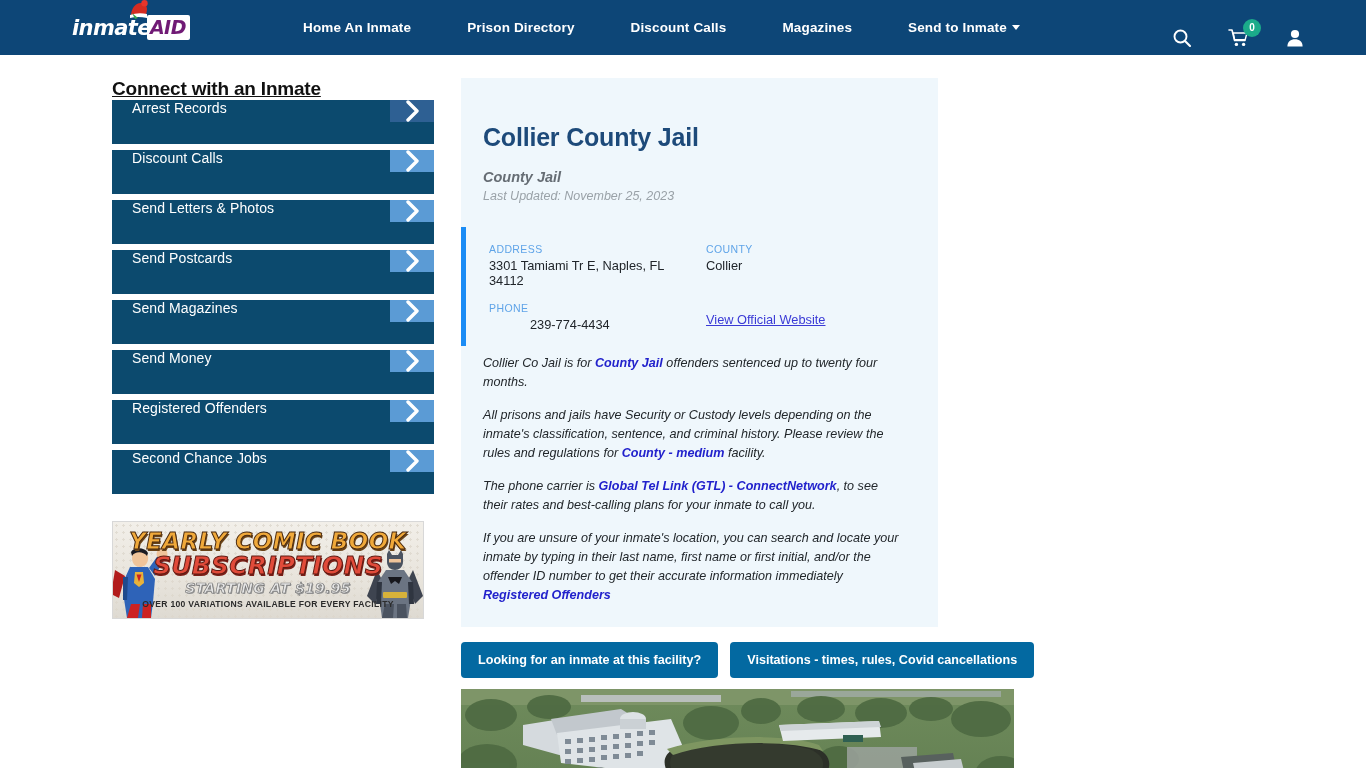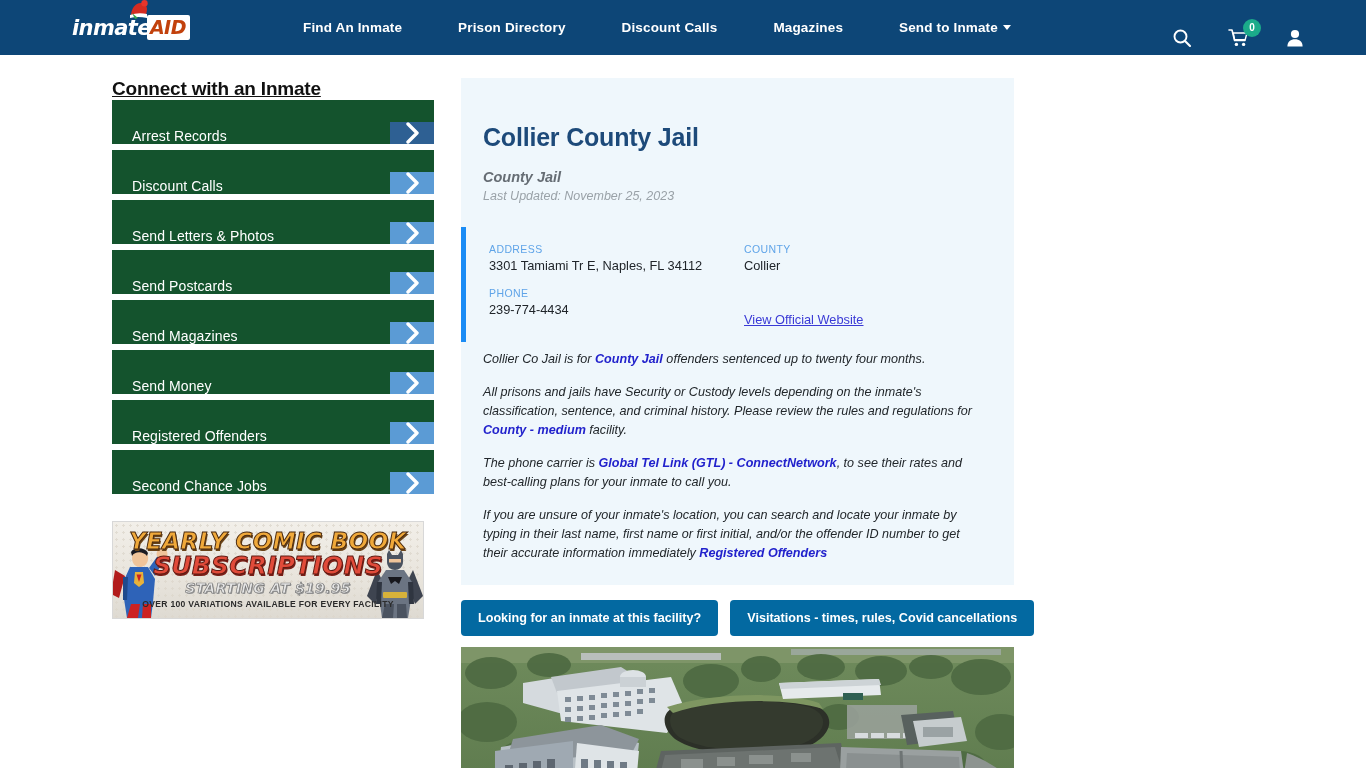--- a/index.html
+++ b/index.html
@@ -31,21 +31,21 @@
     font-weight: bold;
     font-size: 21px;
     color: #ffffff;
     letter-spacing: -0.6px;
     font-style: italic;
     position: relative;
     z-index: 2;
   }
   .logo-aid-box {
     background: #ffffff;
-    color: #c2410c;
+    color: #701a75;
     font-family: "DejaVu Sans", sans-serif;
     font-weight: bold;
     font-size: 19px;
     font-style: italic;
     letter-spacing: -0.5px;
     padding: 1px 4px 2px 3px;
     margin-left: -4px;
     border-radius: 2px;
     position: relative;
     z-index: 1;
@@ -132,24 +132,24 @@
     font-size: 19px;
     font-weight: bold;
     color: #111;
     text-decoration: underline;
     margin-bottom: 0;
     font-family: "Liberation Sans", sans-serif;
     letter-spacing: -0.2px;
   }
   .side-btn {
     display: flex;
-    align-items: flex-end;
+    align-items: flex-start;
     height: 44px;
     margin-bottom: 6px;
-    background: #14532d;
+    background: #0c4a6e;
     cursor: pointer;
     overflow: hidden;
     width: 322px;
   }
   .side-btn-label {
     flex: 1;
     display: flex; align-items: center;
     padding-left: 20px;
     color: #ffffff;
     font-size: 14px;
@@ -223,21 +223,21 @@
   .hero-left, .hero-right {
     position: absolute; bottom: 0;
   }
   .hero-left { left: -4px; width: 66px; height: 74px; }
   .hero-right { right: -2px; width: 60px; height: 70px; }
 
   
   .main { margin-left: 11px; width: 553px; }
   .facility-card {
     background: #eff7fc;
-    width: 553px;
+    width: 477px;
     padding: 28px 16px 0 0;
     position: relative;
   }
   .card-head { padding: 0 22px 0 22px; }
   .facility-title {
     font-size: 25px;
     font-weight: bold;
     color: #1d4a7a;
     letter-spacing: -0.2px;
     font-family: "Liberation Sans", sans-serif;
@@ -272,21 +272,21 @@
     letter-spacing: 0.4px;
     font-family: "Liberation Sans", sans-serif;
   }
   .info-value {
     font-size: 12.8px;
     color: #20252a;
     margin-top: 3px;
     margin-bottom: 14px;
     font-family: "Liberation Sans", sans-serif;
   }
-  .info-value:last-child { margin-bottom: 0; }
+  .info-value:last-child { margin-bottom: 0; margin-left: 41px; }
   .official-link {
     font-size: 12.8px;
     color: #3a3ad6;
     text-decoration: underline;
     cursor: pointer;
     display: inline-block;
     margin-top: 25px;
     font-family: "Liberation Sans", sans-serif;
   }
 
@@ -347,21 +347,21 @@
     <span class="logo-aid-box">AID</span>
     <svg class="santa-hat" viewBox="0 0 22 20">
       <path d="M3 16 C3 8 8 2 14 3 C19 4 20 9 18 14 Z" fill="#d42b21"></path>
       <circle cx="16.5" cy="3.2" r="3.2" fill="#e8352b"></circle>
       <path d="M2 15 Q10 12 19 14 L19 18 Q10 16 2 18 Z" fill="#ffffff"></path>
       <path d="M4 13 L10 18 L7 19 Z" fill="#3aa84b"></path>
     </svg>
   </div>
 
   <nav class="main-nav">
-    <div class="nav-item"><span>Find An Inmate</span></div>
+    <div class="nav-item"><span>Home An Inmate</span></div>
     <div class="nav-item"><span>Prison Directory</span></div>
     <div class="nav-item"><span>Discount Calls</span></div>
     <div class="nav-item"><span>Magazines</span></div>
     <div class="nav-item"><span>Send to Inmate</span><i class="caret"></i></div>
   </nav>
 
   <div class="header-icons">
     <div class="hicon">
       <svg width="20" height="20" viewBox="0 0 20 20">
         <circle cx="8.5" cy="8.5" r="6" fill="none" stroke="#ffffff" stroke-width="1.9"></circle>

